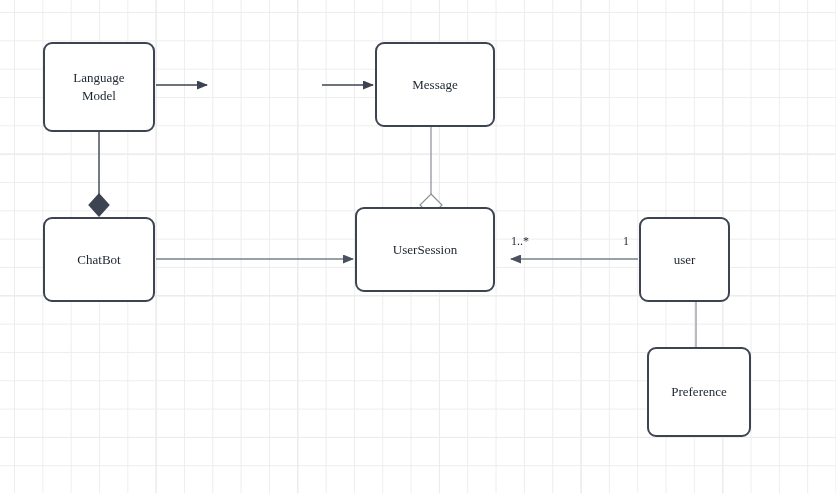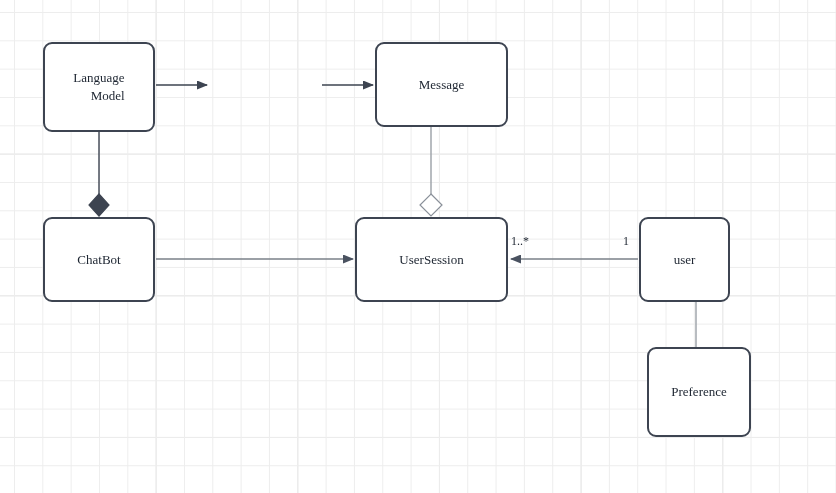--- a/index.html
+++ b/index.html
@@ -45,21 +45,20 @@
     text-align: center;
     color: #1c2430;
     font-size: 13px;
     line-height: 1.38;
     font-family: "Liberation Serif", "DejaVu Serif", serif;
   }
   .node-label {
     display: block;
     white-space: pre-line;
     padding: 0 6px;
-    text-align: right;
   }
   .edge-label {
     position: absolute;
     font-family: "Liberation Serif", "DejaVu Serif", serif;
     font-size: 12px;
     color: #1c2430;
     white-space: nowrap;
   }
 </style>
 </head>
@@ -107,29 +106,29 @@
       <line x1="696" y1="302" x2="696" y2="347" stroke="#9aa0a6" stroke-width="1.4"></line>
     </g>
   </svg>
 
   <div class="node" style="left:43px; top:42px; width:112px; height:90px;">
     <span class="node-label">Language
 Model</span>
   </div>
 
 
-  <div class="node" style="left:375px; top:42px; width:133px; height:85px;">
+  <div class="node" style="left:375px; top:42px; width:120px; height:85px;">
     <span class="node-label">Message</span>
   </div>
 
   <div class="node" style="left:43px; top:217px; width:112px; height:85px;">
     <span class="node-label">ChatBot</span>
   </div>
 
-  <div class="node" style="left:355px; top:217px; width:153px; height:85px;">
+  <div class="node" style="left:355px; top:207px; width:140px; height:85px;">
     <span class="node-label">UserSession</span>
   </div>
 
   <div class="node" style="left:639px; top:217px; width:91px; height:85px;">
     <span class="node-label">user</span>
   </div>
 
   <div class="node" style="left:647px; top:347px; width:104px; height:90px;">
     <span class="node-label">Preference</span>
   </div>

